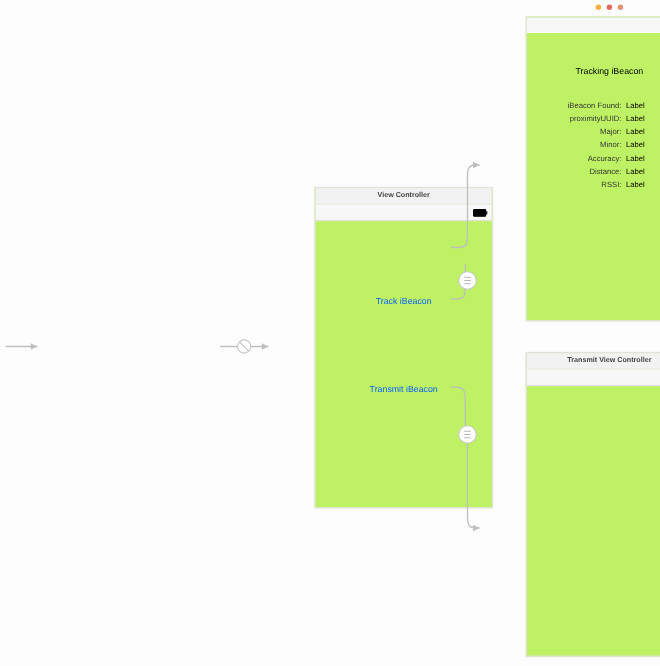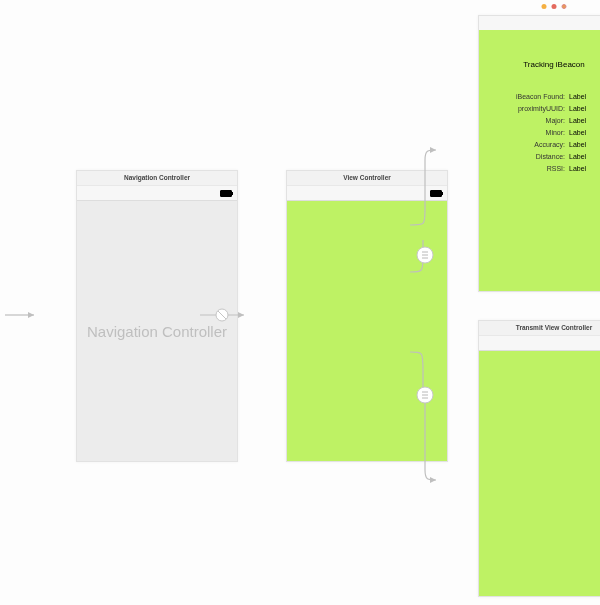--- a/index.html
+++ b/index.html
@@ -149,32 +149,29 @@
     font-size: 8px;
     font-weight: 400;
     color: #000;
   }
 </style>
 </head>
 <body>
 
 <div class="canvas">
 
-  <div class="scene" style="left:40px; top:170px; width:160px; height:290px;">
-    <div class="scene-header">Navigation Controller</div>
-    <div class="scene-navbar">
-      <div class="battery"></div>
-    </div>
-    <div class="nav-placeholder">Navigation Controller</div>
-  </div>
 
   <div class="scene" style="left:250px; top:170px; width:160px; height:290px;">
     <div class="scene-header">View Controller</div>
     <div class="scene-navbar">
       <div class="battery"></div>
+    </div>
+    <div class="scene-body">
+      <div class="link" style="position:absolute; top:68px; left:0; right:0;">Track iBeacon</div>
+      <div class="link" style="position:absolute; top:148px; left:0; right:0;">Transmit iBeacon</div>
     </div>
   </div>
 
   <div class="scene" style="left:442px; top:15px; width:150px; height:275px;">
     <div class="dots">
       <span class="dot-y"></span>
       <span class="dot-r"></span>
       <span class="dot-o"></span>
     </div>
     <div class="scene-navbar" style="border-top:none; height:14px; border-bottom:none;">

